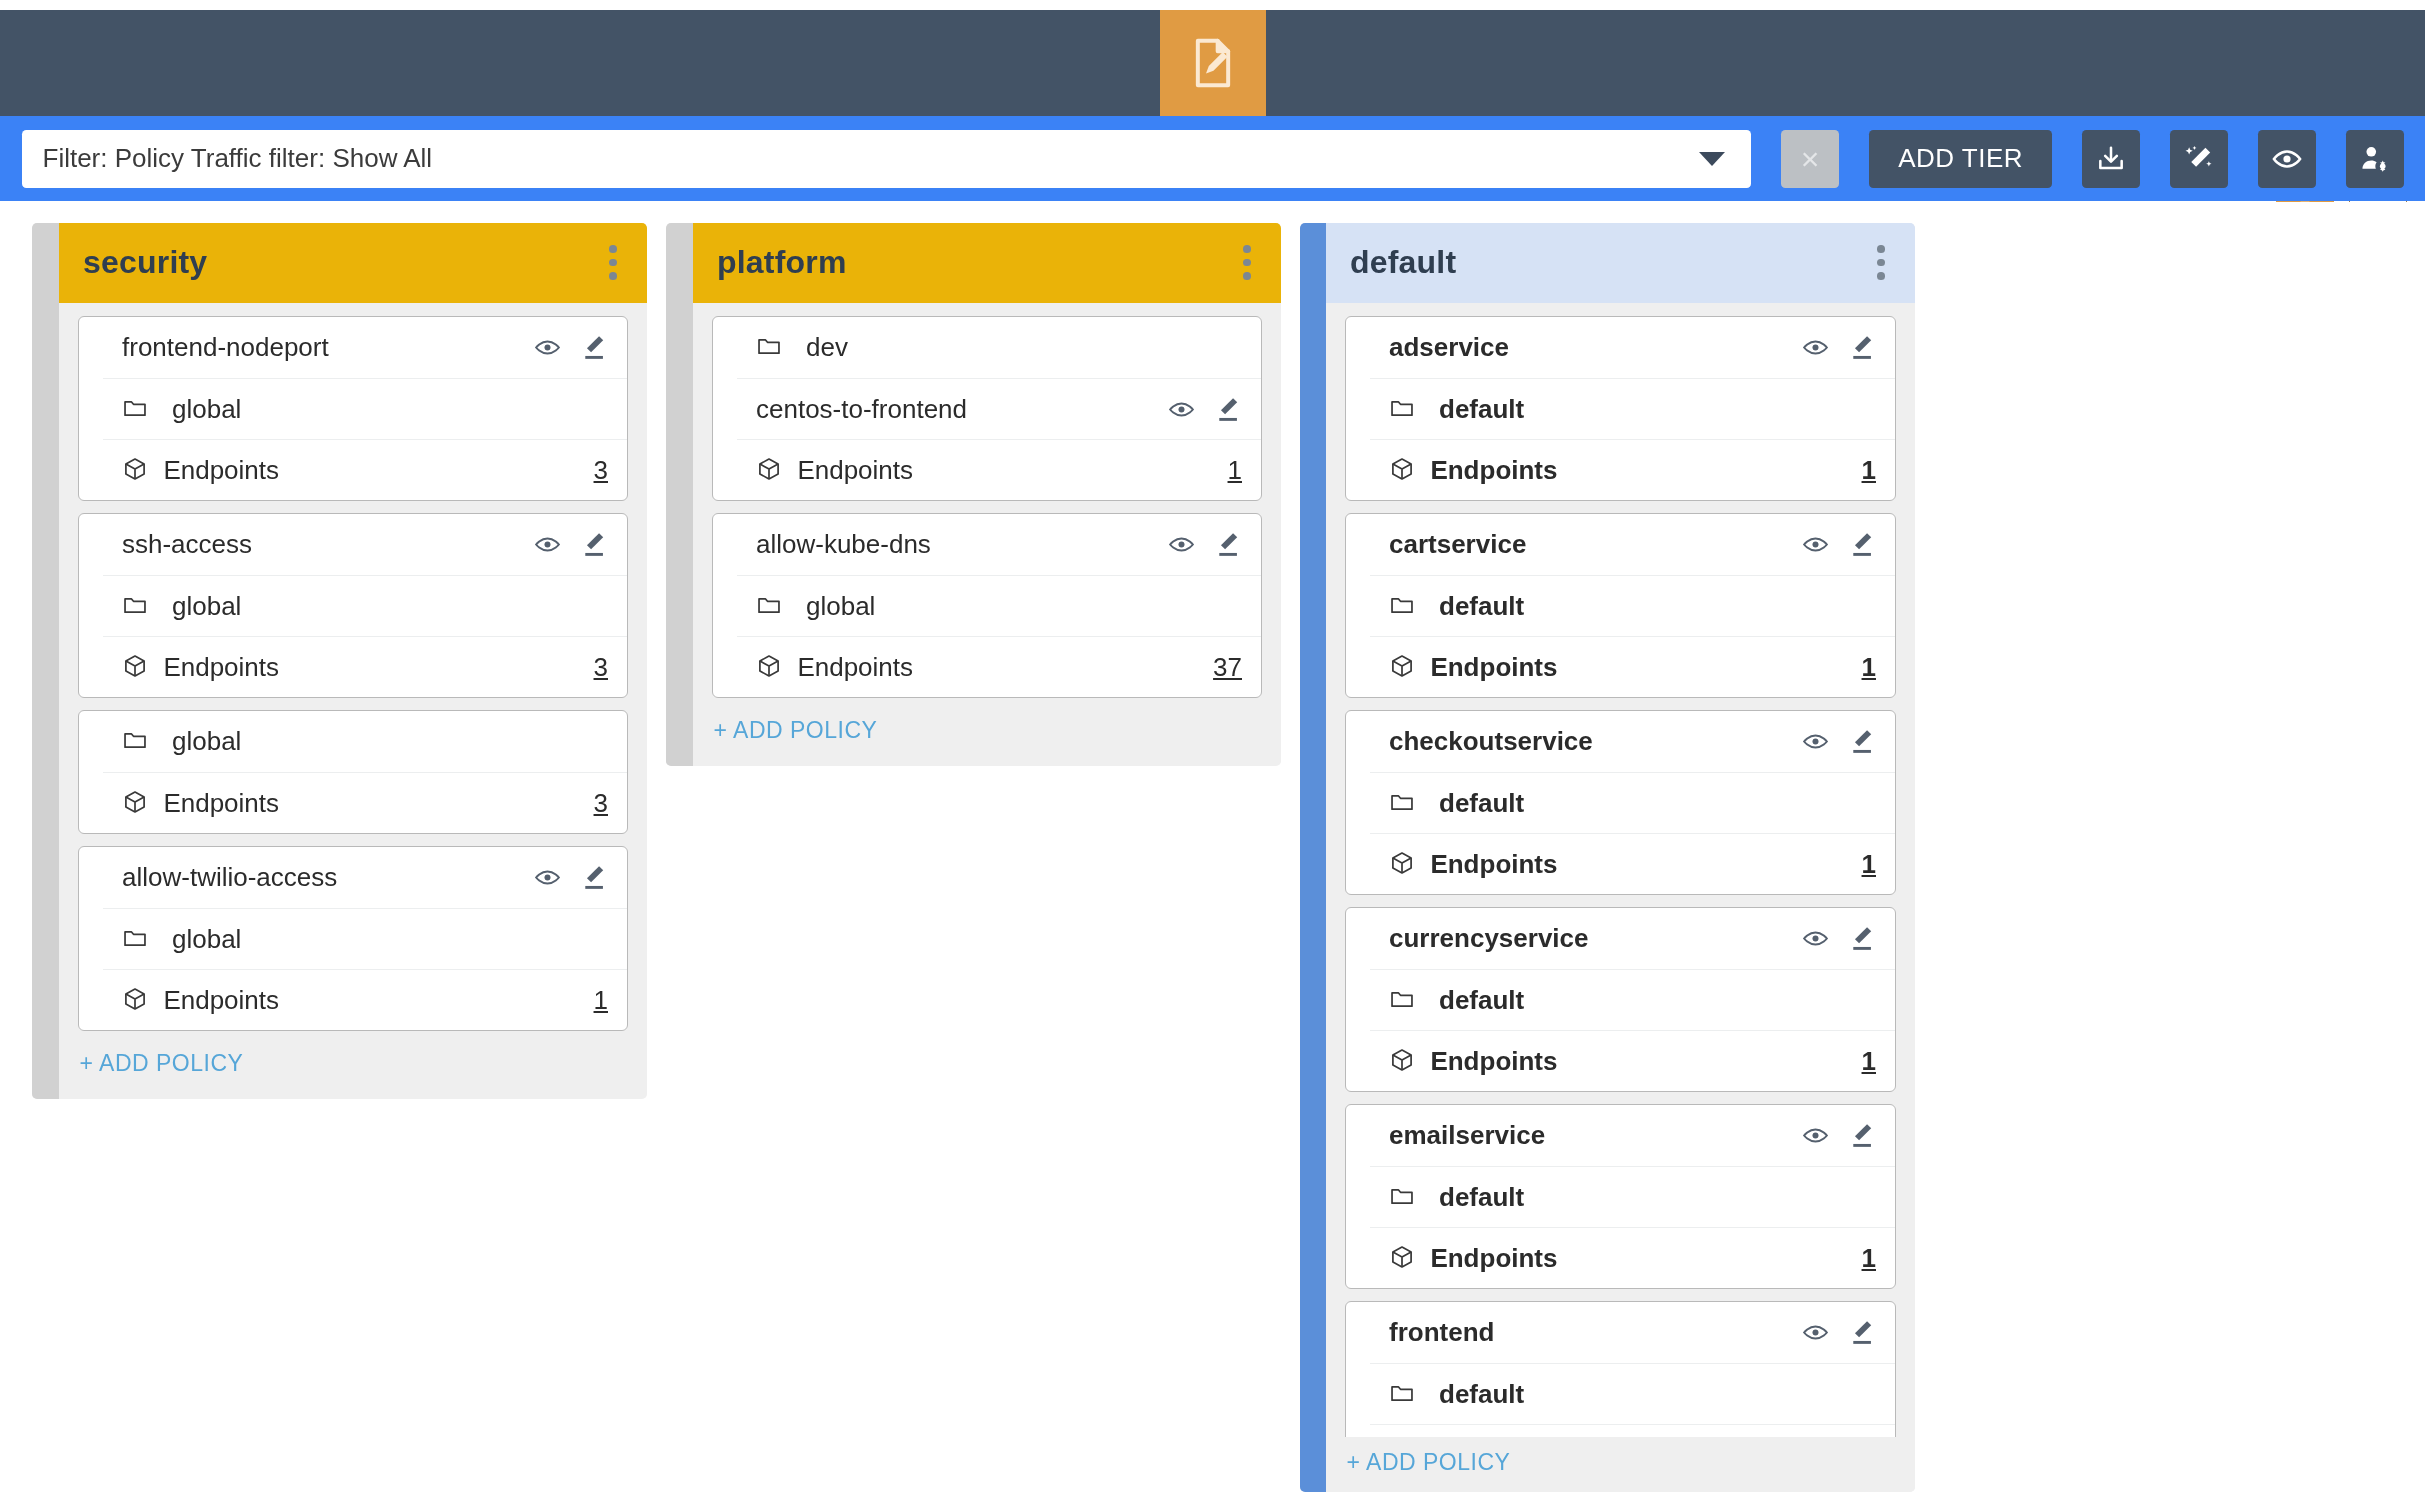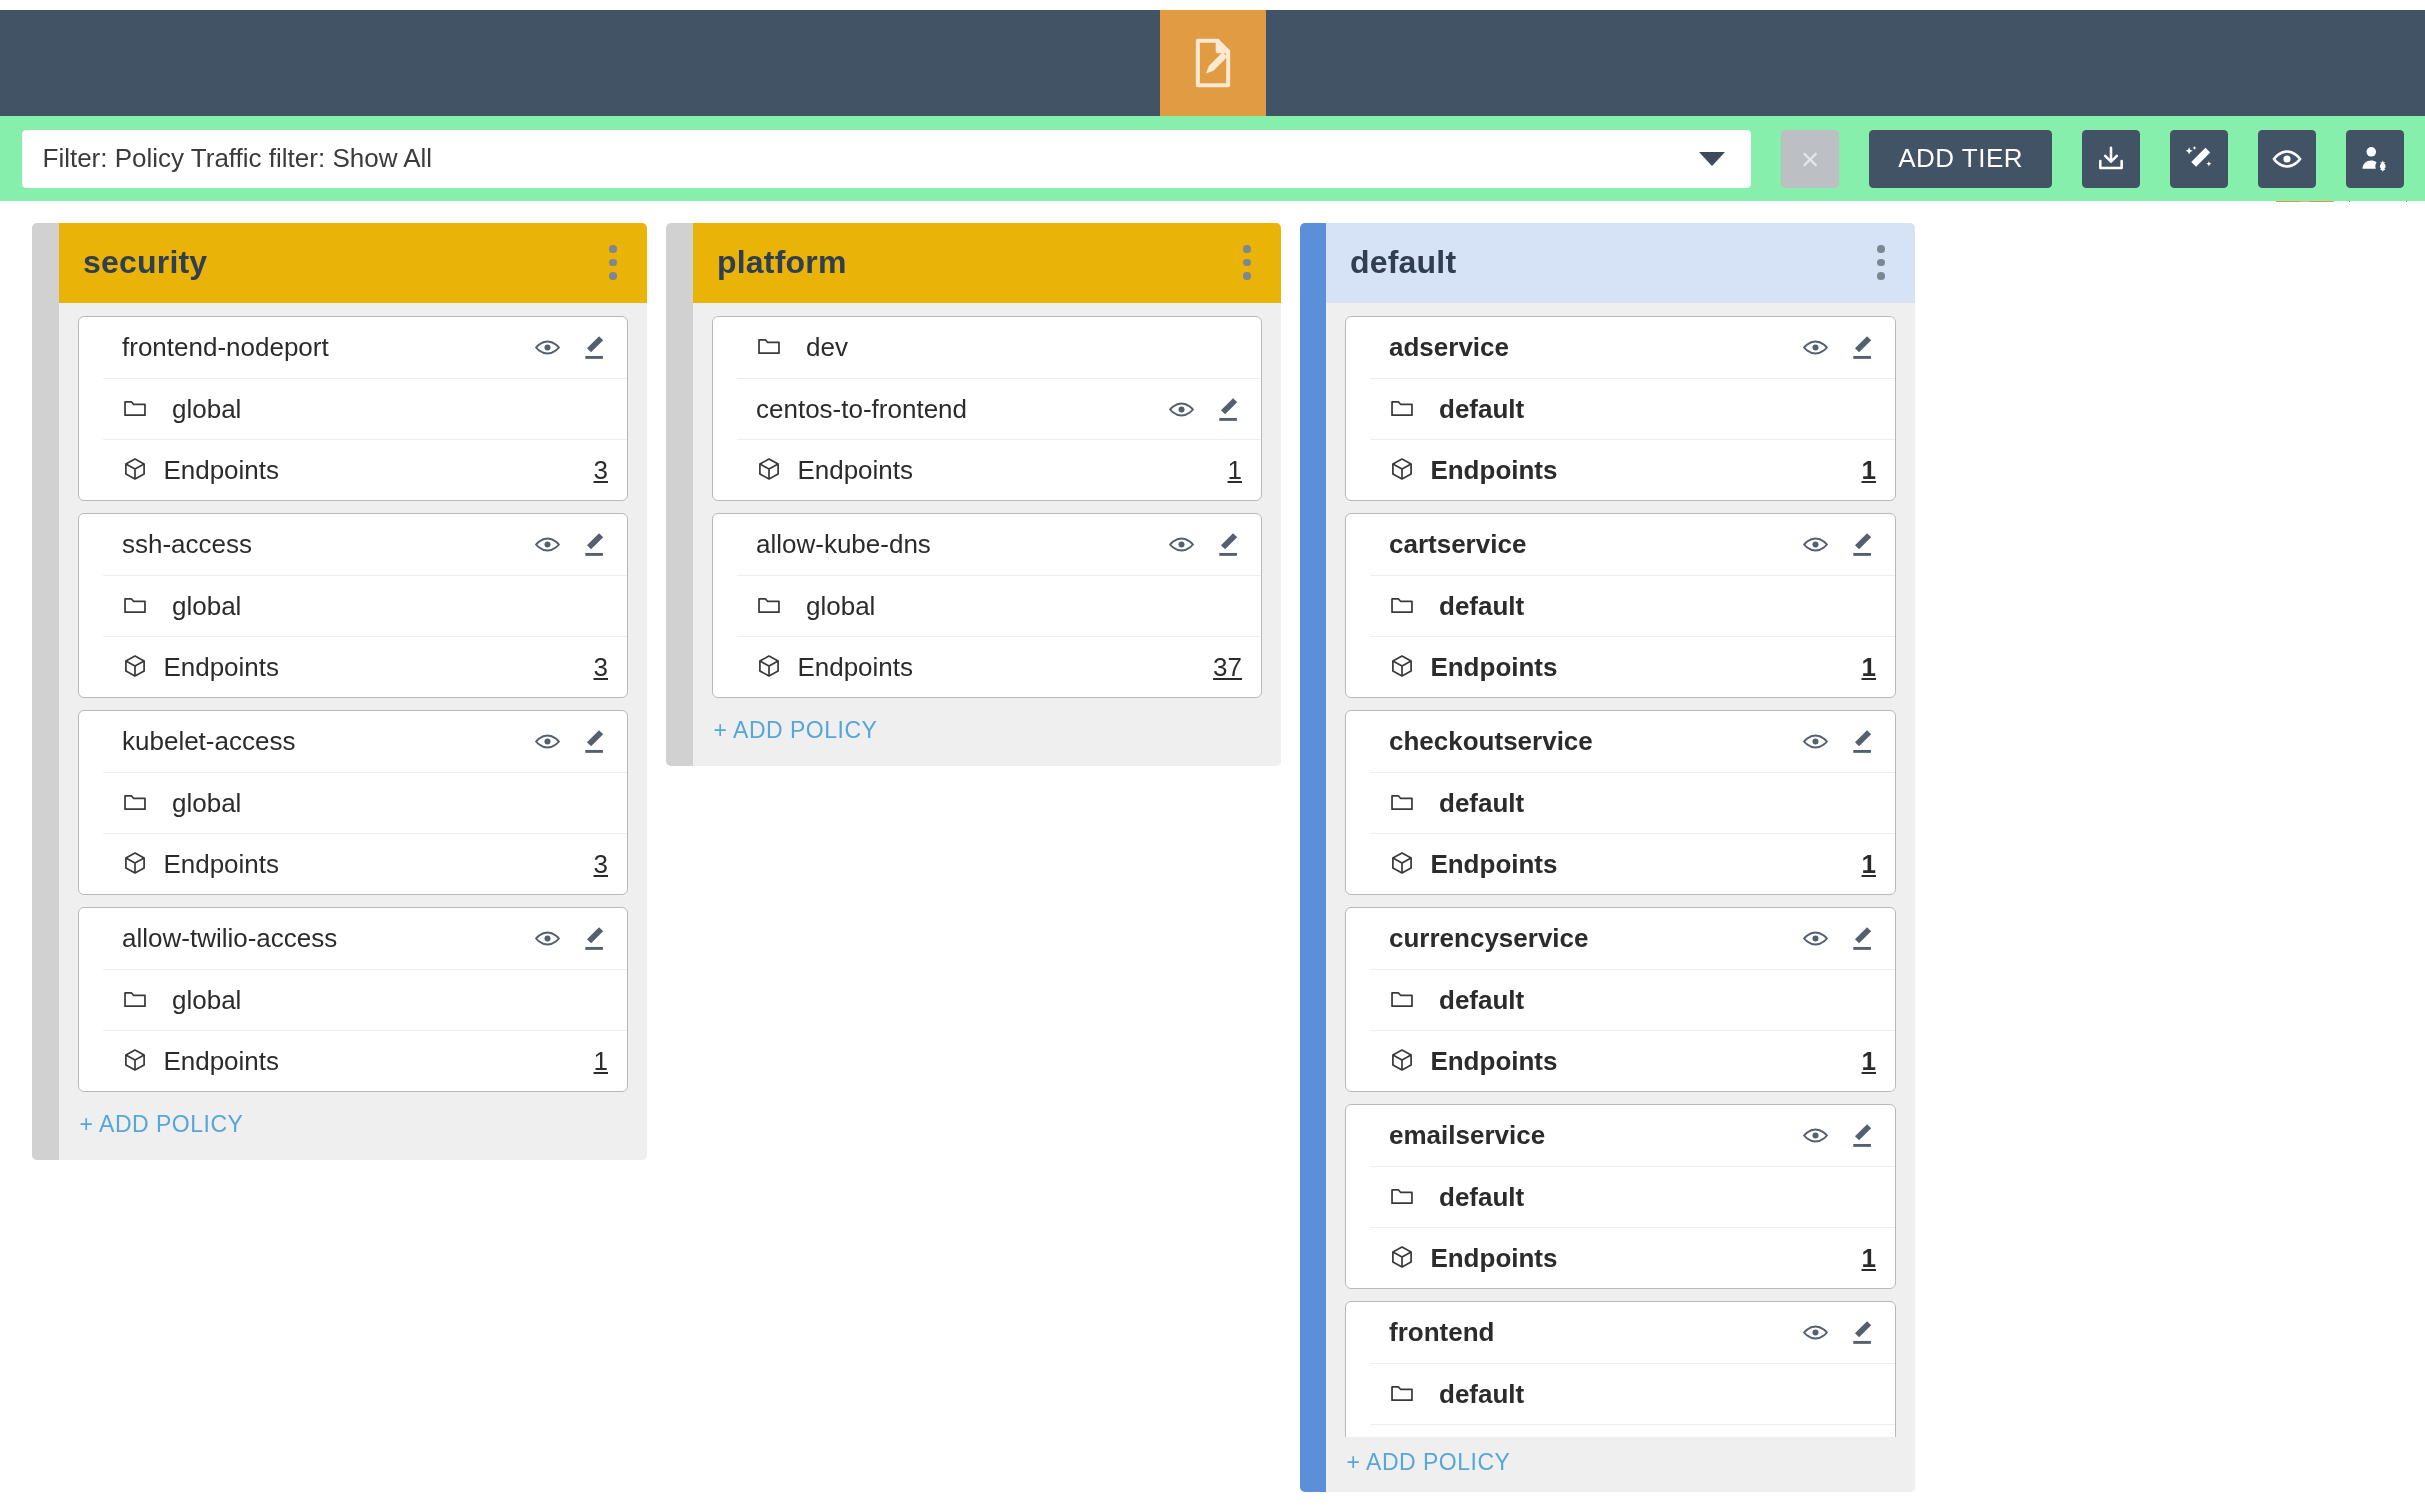--- a/index.html
+++ b/index.html
@@ -44,21 +44,21 @@
     display: flex; align-items: center; justify-content: center;
   }
   .viewbtn.active { background: #e09b43; }
   .viewbtn.inactive { background: transparent; border: 1.7px solid #9a7a4e; }
   .viewbtn svg { display: block; }
 
   
   .toolbar {
     position: absolute; left: 0; top: 116px;
     width: 2426px; height: 85px;
-    background: #86efac;
+    background: #3b82f6;
     display: flex; align-items: center;
     padding: 0 22px;
     gap: 30px;
   }
   .filter-select {
     position: relative;
     flex: 1 1 auto;
     height: 58px;
     background: #ffffff;
     border-radius: 4.3px;
@@ -406,37 +406,20 @@
               <path d="M3.6 7.4L12 12l8.4-4.6M12 12v9.2"></path>
               </svg>
           </span>
           <span class="pc-endpoints-label">Endpoints</span>
           <span class="pc-count">3</span>
         </div>
       </div>
 
       <div class="policy-card">
         <div class="pc-row">
-          <span class="pc-name">kubelet-access</span>
-          <span class="pc-actions">
-            <span>
-              <svg width="29" height="29" viewBox="0 0 24 24" fill="none" stroke="#55606e" stroke-width="1.7">
-                <path d="M2.6 12S6.3 7 12 7s9.4 5 9.4 5-3.7 5-9.4 5S2.6 12 2.6 12z"></path>
-                <circle cx="12" cy="12" r="2.5" fill="#55606e" stroke="none"></circle>
-              </svg>
-            </span>
-            <span>
-              <svg width="29" height="29" viewBox="0 0 24 24" fill="#55606e">
-                <path d="M16.6 2.6l3.4 3.4-10 10-3.4-3.4z"></path>
-                  <rect x="5.2" y="19" width="14.6" height="2.4"></rect>
-              </svg>
-            </span>
-          </span>
-        </div>
-        <div class="pc-row">
           <span class="icon-folder">
             <svg width="26" height="26" viewBox="0 0 24 24" fill="none" stroke="#3a3a3a" stroke-width="1.6" stroke-linejoin="round">
                 <path d="M2.8 18.6V6.4h6l1.8 2.2h10.6v10z"></path>
               </svg>
           </span>
           <span class="pc-scope">global</span>
         </div>
         <div class="pc-row">
           <span class="icon-cube">
             <svg width="26" height="26" viewBox="0 0 24 24" fill="none" stroke="#3a3a3a" stroke-width="1.6" stroke-linejoin="round">

